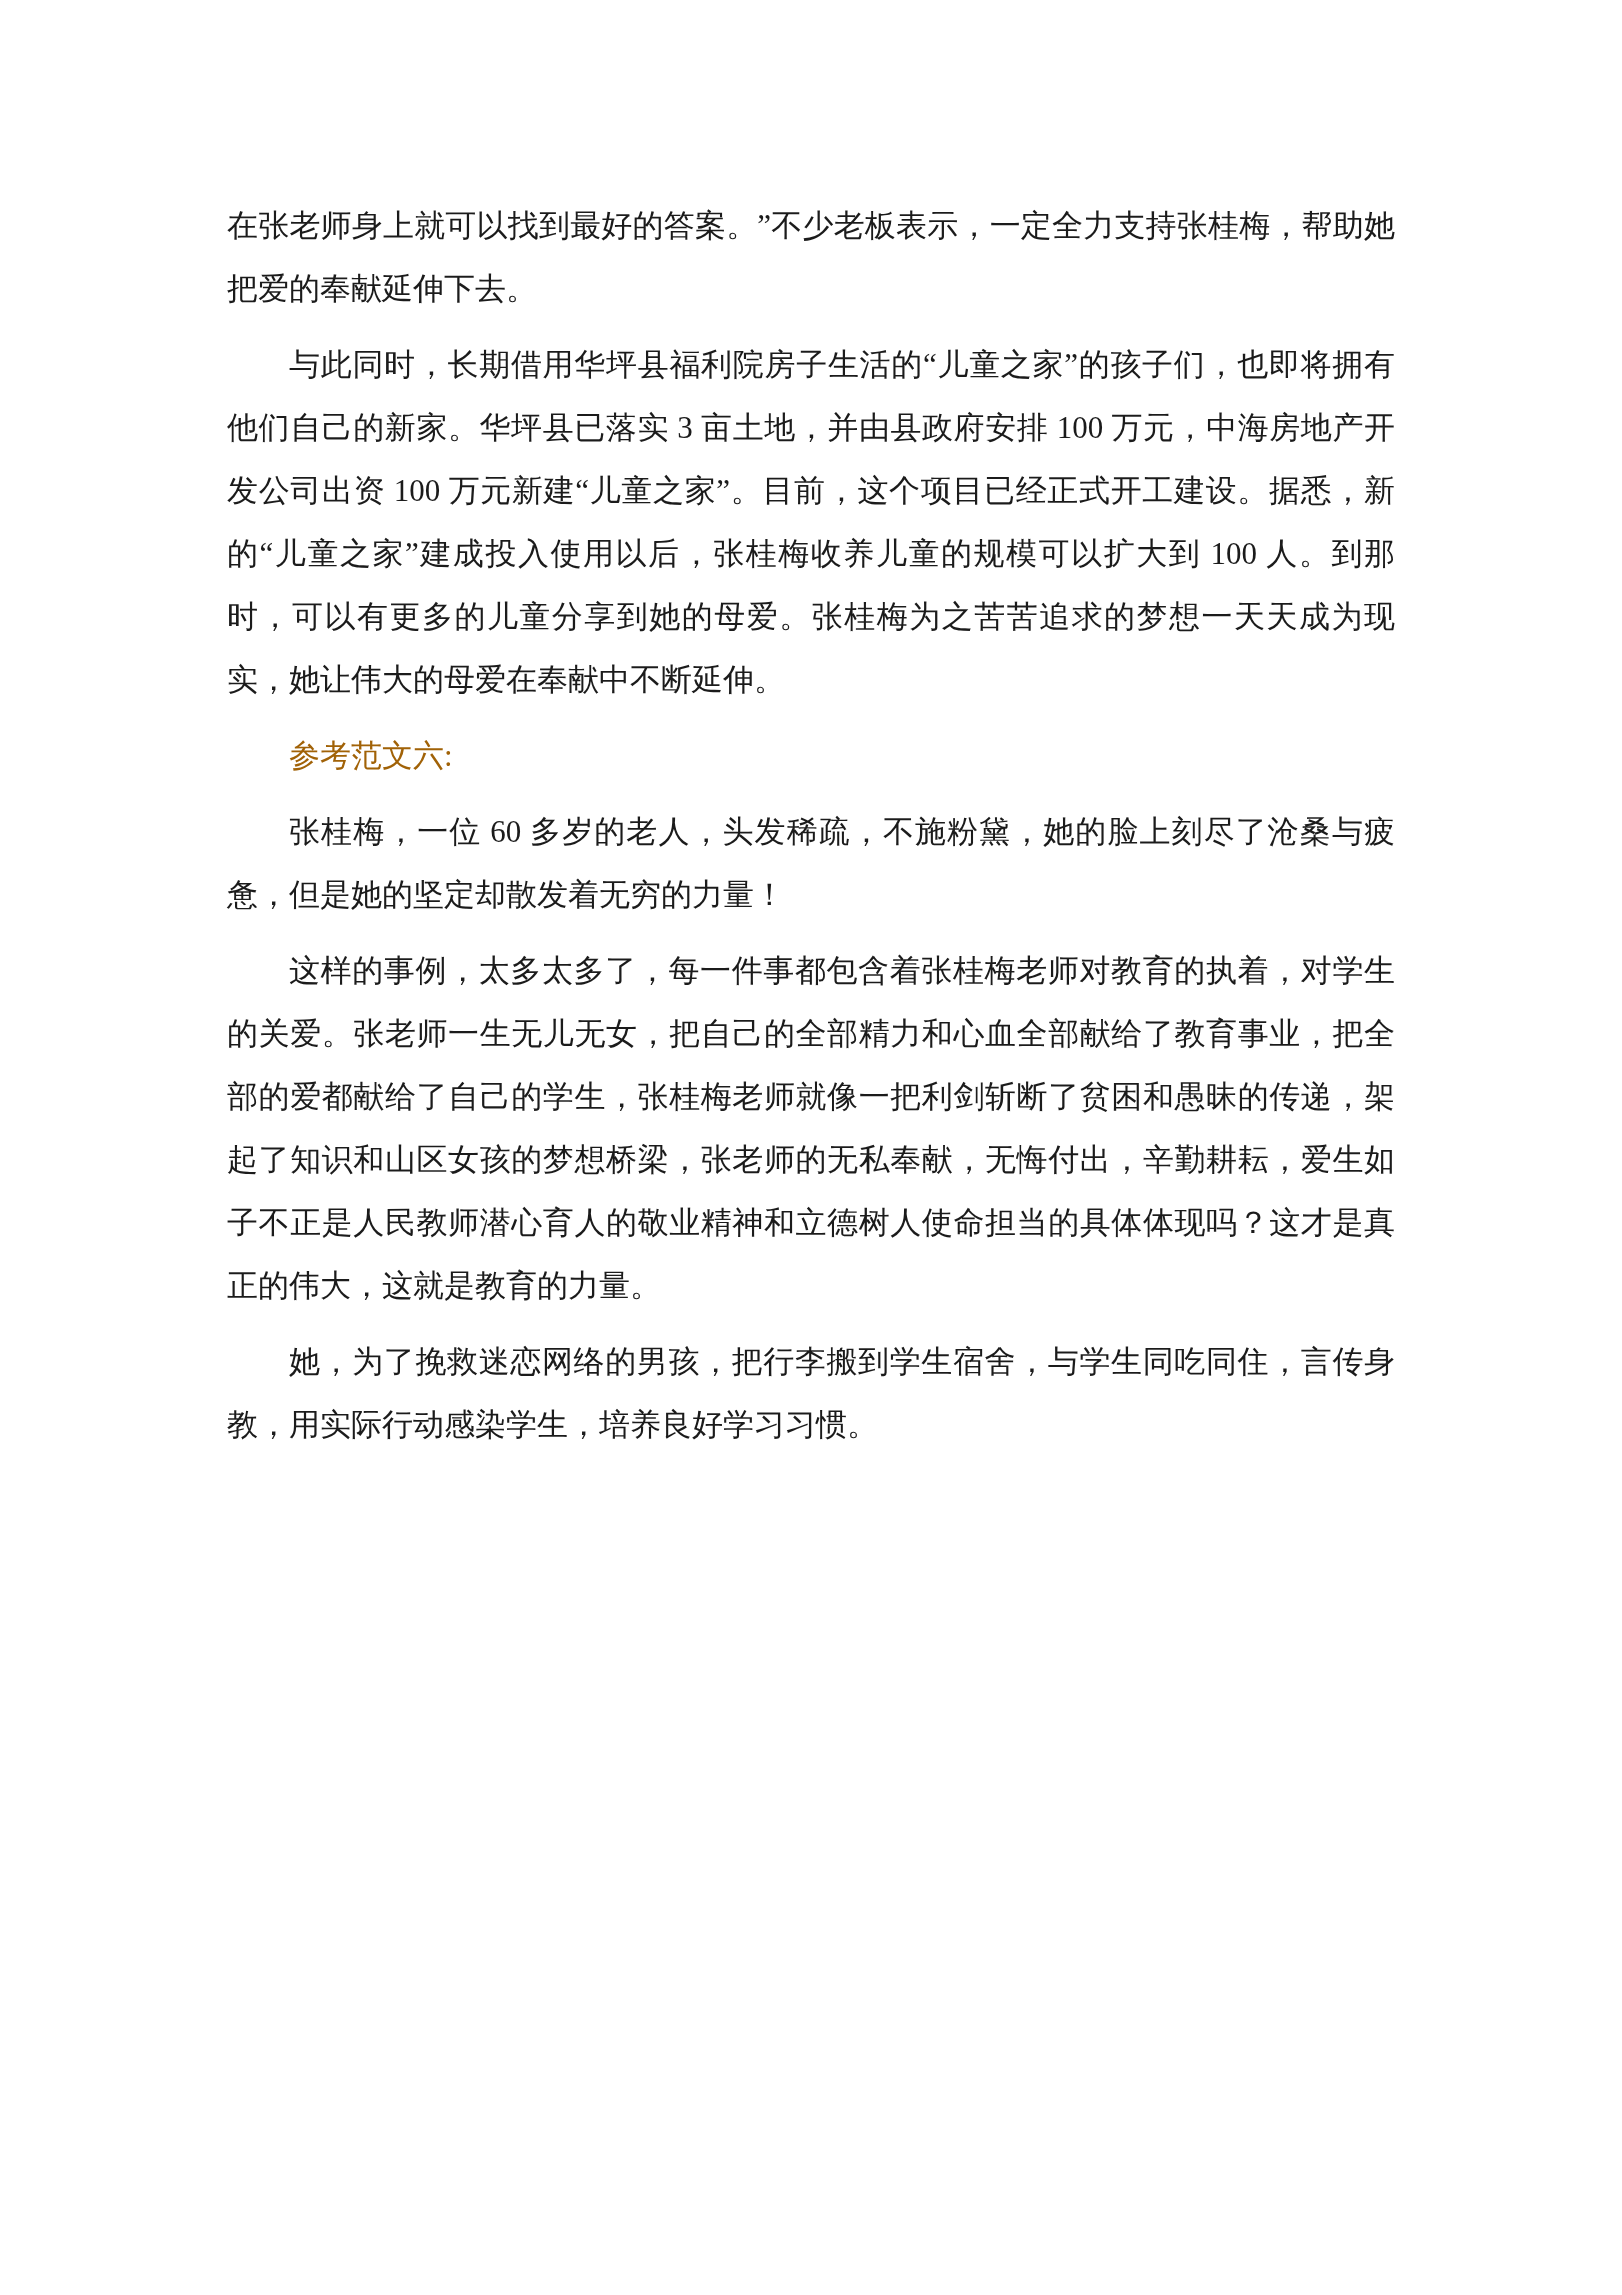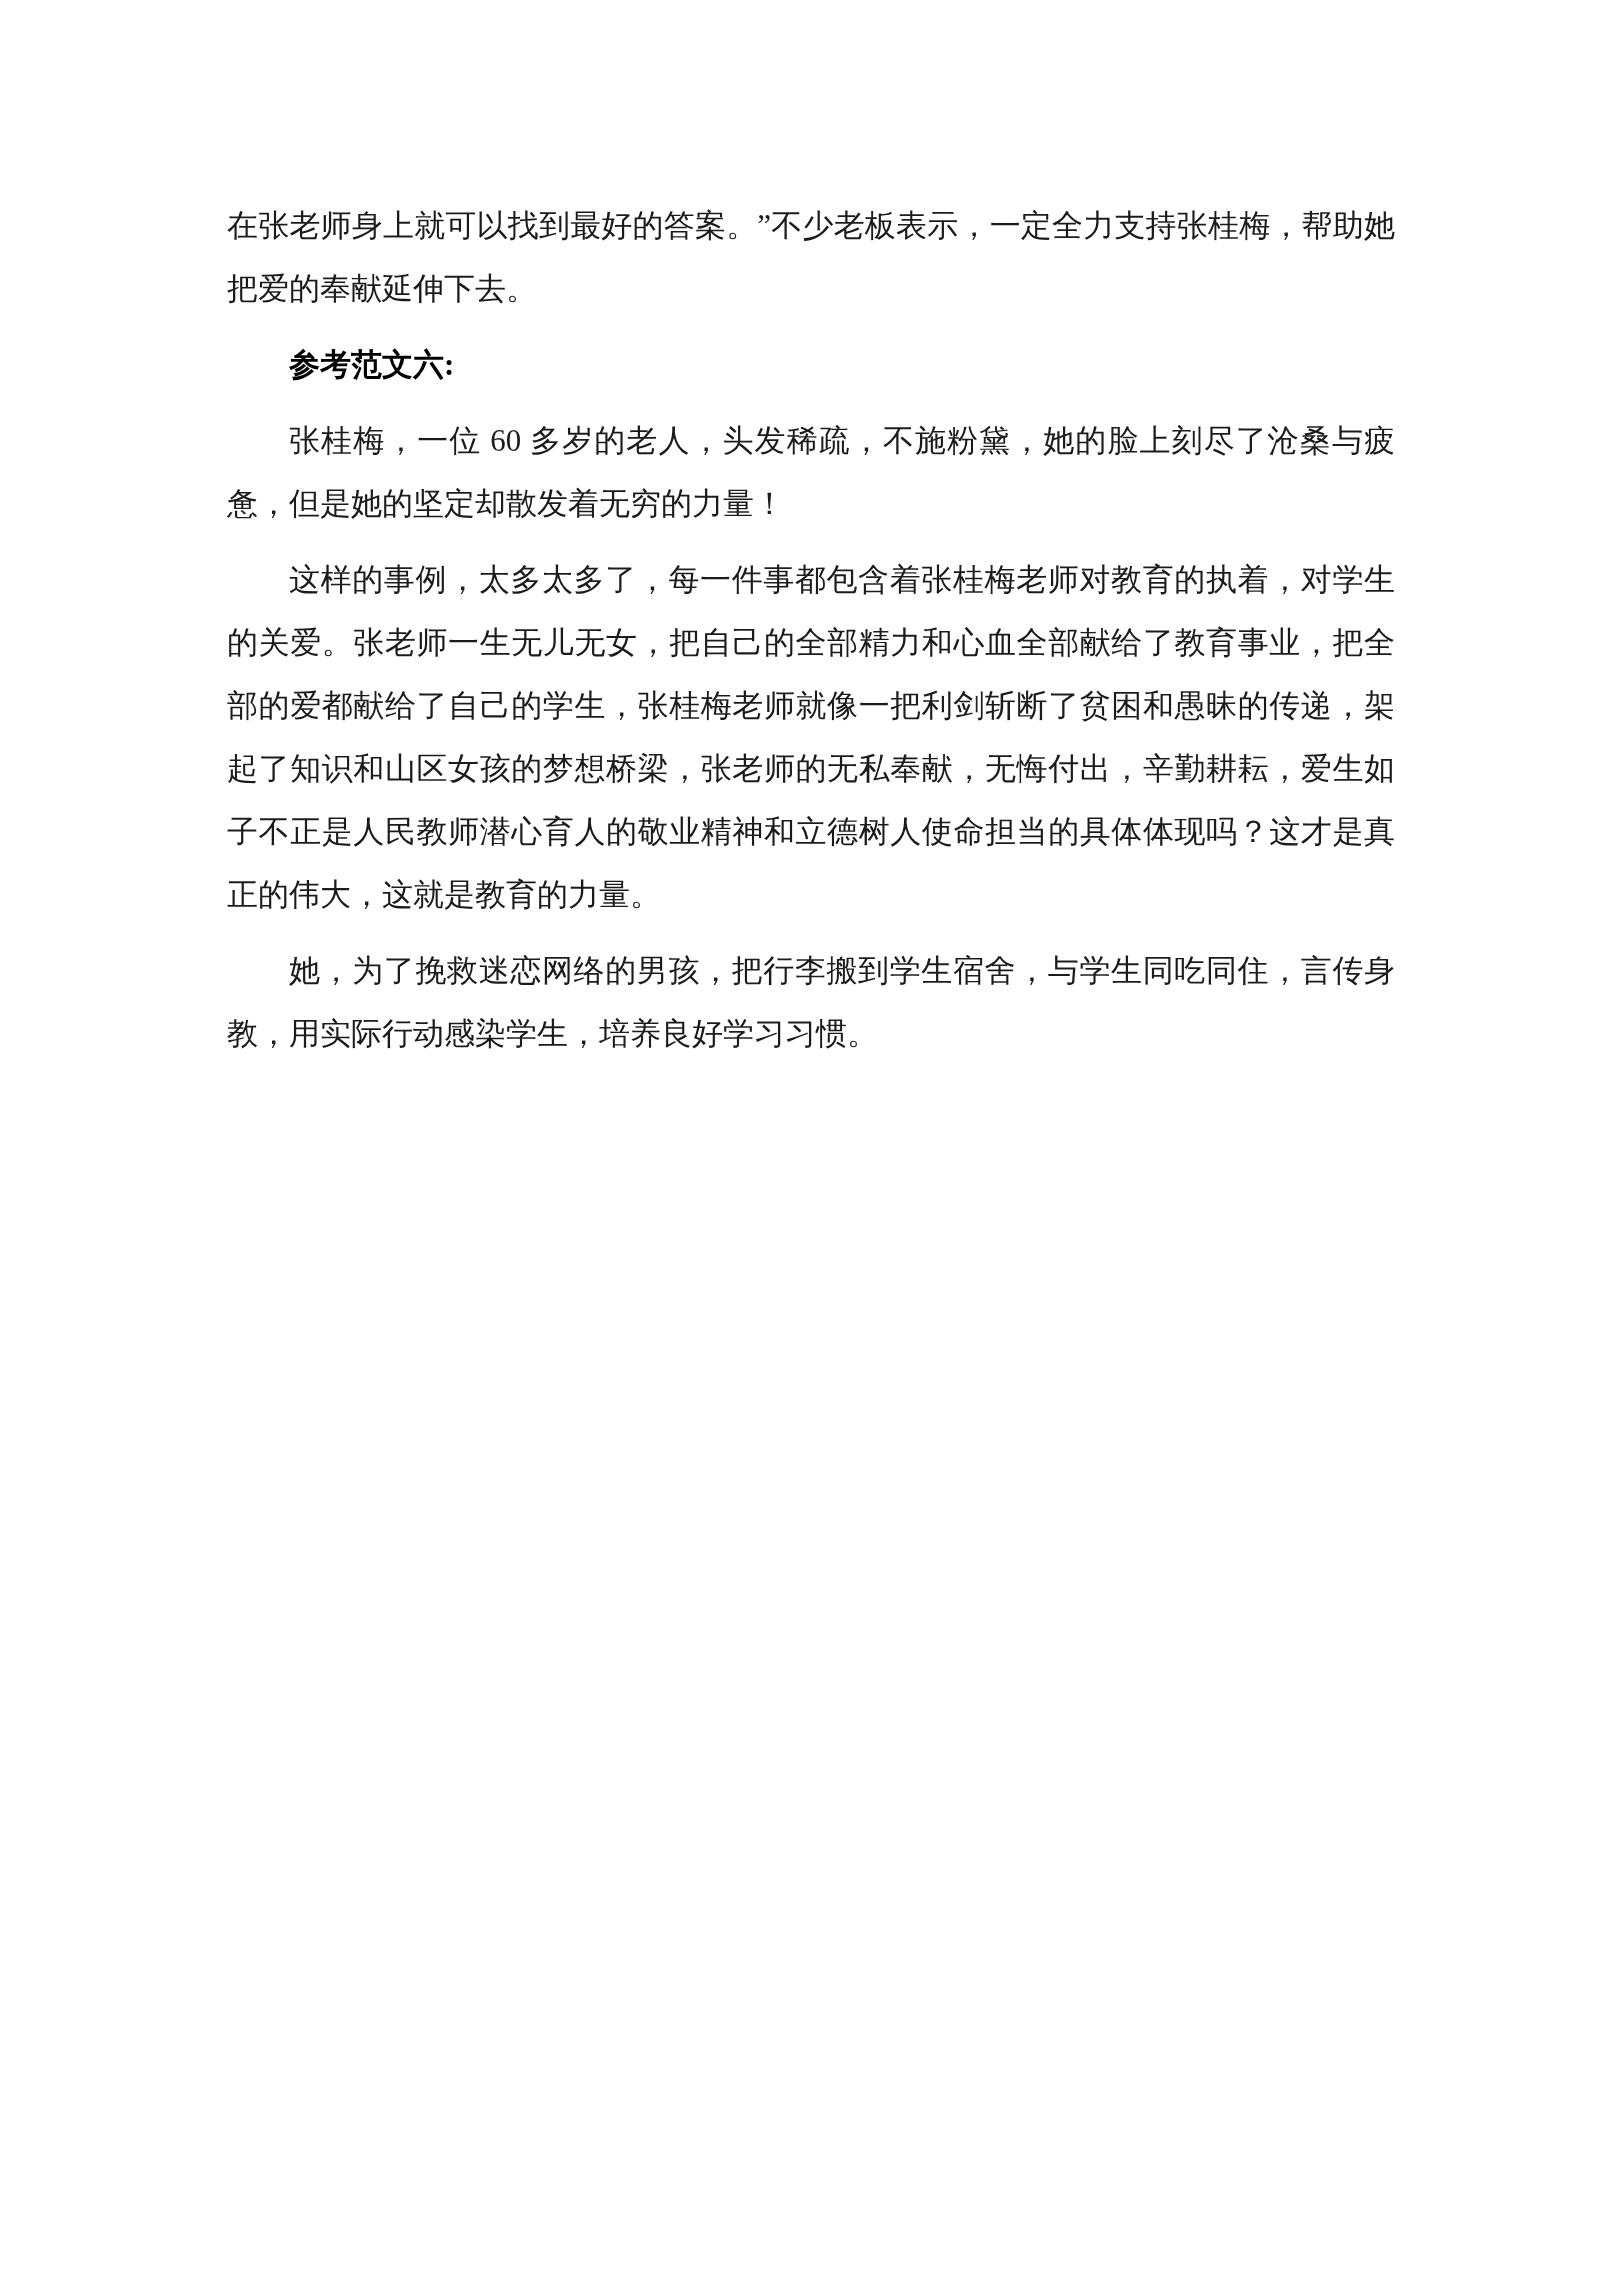--- a/index.html
+++ b/index.html
@@ -34,22 +34,23 @@
     font-weight: normal;
   }
 </style>
 </head>
 <body>
 
 <div class="page" style="background: rgb(255, 255, 255); color: rgb(27, 27, 27);">
   <p class="para">在张老师身上就可以找到最好的答案。”不少老板表示，一定全力支持张桂梅，帮助她把爱的奉献延伸下去。</p>
 
 
+  <p class="para indent">与此同时，长期借用华坪县福利院房子生活的“儿童之家”的孩子们，也即将拥有他们自己的新家。华坪县已落实 3 亩土地，并由县政府安排 100 万元，中海房地产开发公司出资 100 万元新建“儿童之家”。目前，这个项目已经正式开工建设。据悉，新的“儿童之家”建成投入使用以后，张桂梅收养儿童的规模可以扩大到 100 人。到那时，可以有更多的儿童分享到她的母爱。张桂梅为之苦苦追求的梦想一天天成为现实，她让伟大的母爱在奉献中不断延伸。</p>
 
-  <p class="para indent heading" style="color: #000000; font-weight: bold;">参考范文六:</p>
+  <p class="para indent heading" style="color: #a16207;">参考范文六:</p>
 
   <p class="para indent">张桂梅，一位 60 多岁的老人，头发稀疏，不施粉黛，她的脸上刻尽了沧桑与疲惫，但是她的坚定却散发着无穷的力量！</p>
 
 
 
   <p class="para indent">这样的事例，太多太多了，每一件事都包含着张桂梅老师对教育的执着，对学生的关爱。张老师一生无儿无女，把自己的全部精力和心血全部献给了教育事业，把全部的爱都献给了自己的学生，张桂梅老师就像一把利剑斩断了贫困和愚昧的传递，架起了知识和山区女孩的梦想桥梁，张老师的无私奉献，无悔付出，辛勤耕耘，爱生如子不正是人民教师潜心育人的敬业精神和立德树人使命担当的具体体现吗？这才是真正的伟大，这就是教育的力量。</p>
 
   <p class="para indent">她，为了挽救迷恋网络的男孩，把行李搬到学生宿舍，与学生同吃同住，言传身教，用实际行动感染学生，培养良好学习习惯。</p>
 </div>
 

